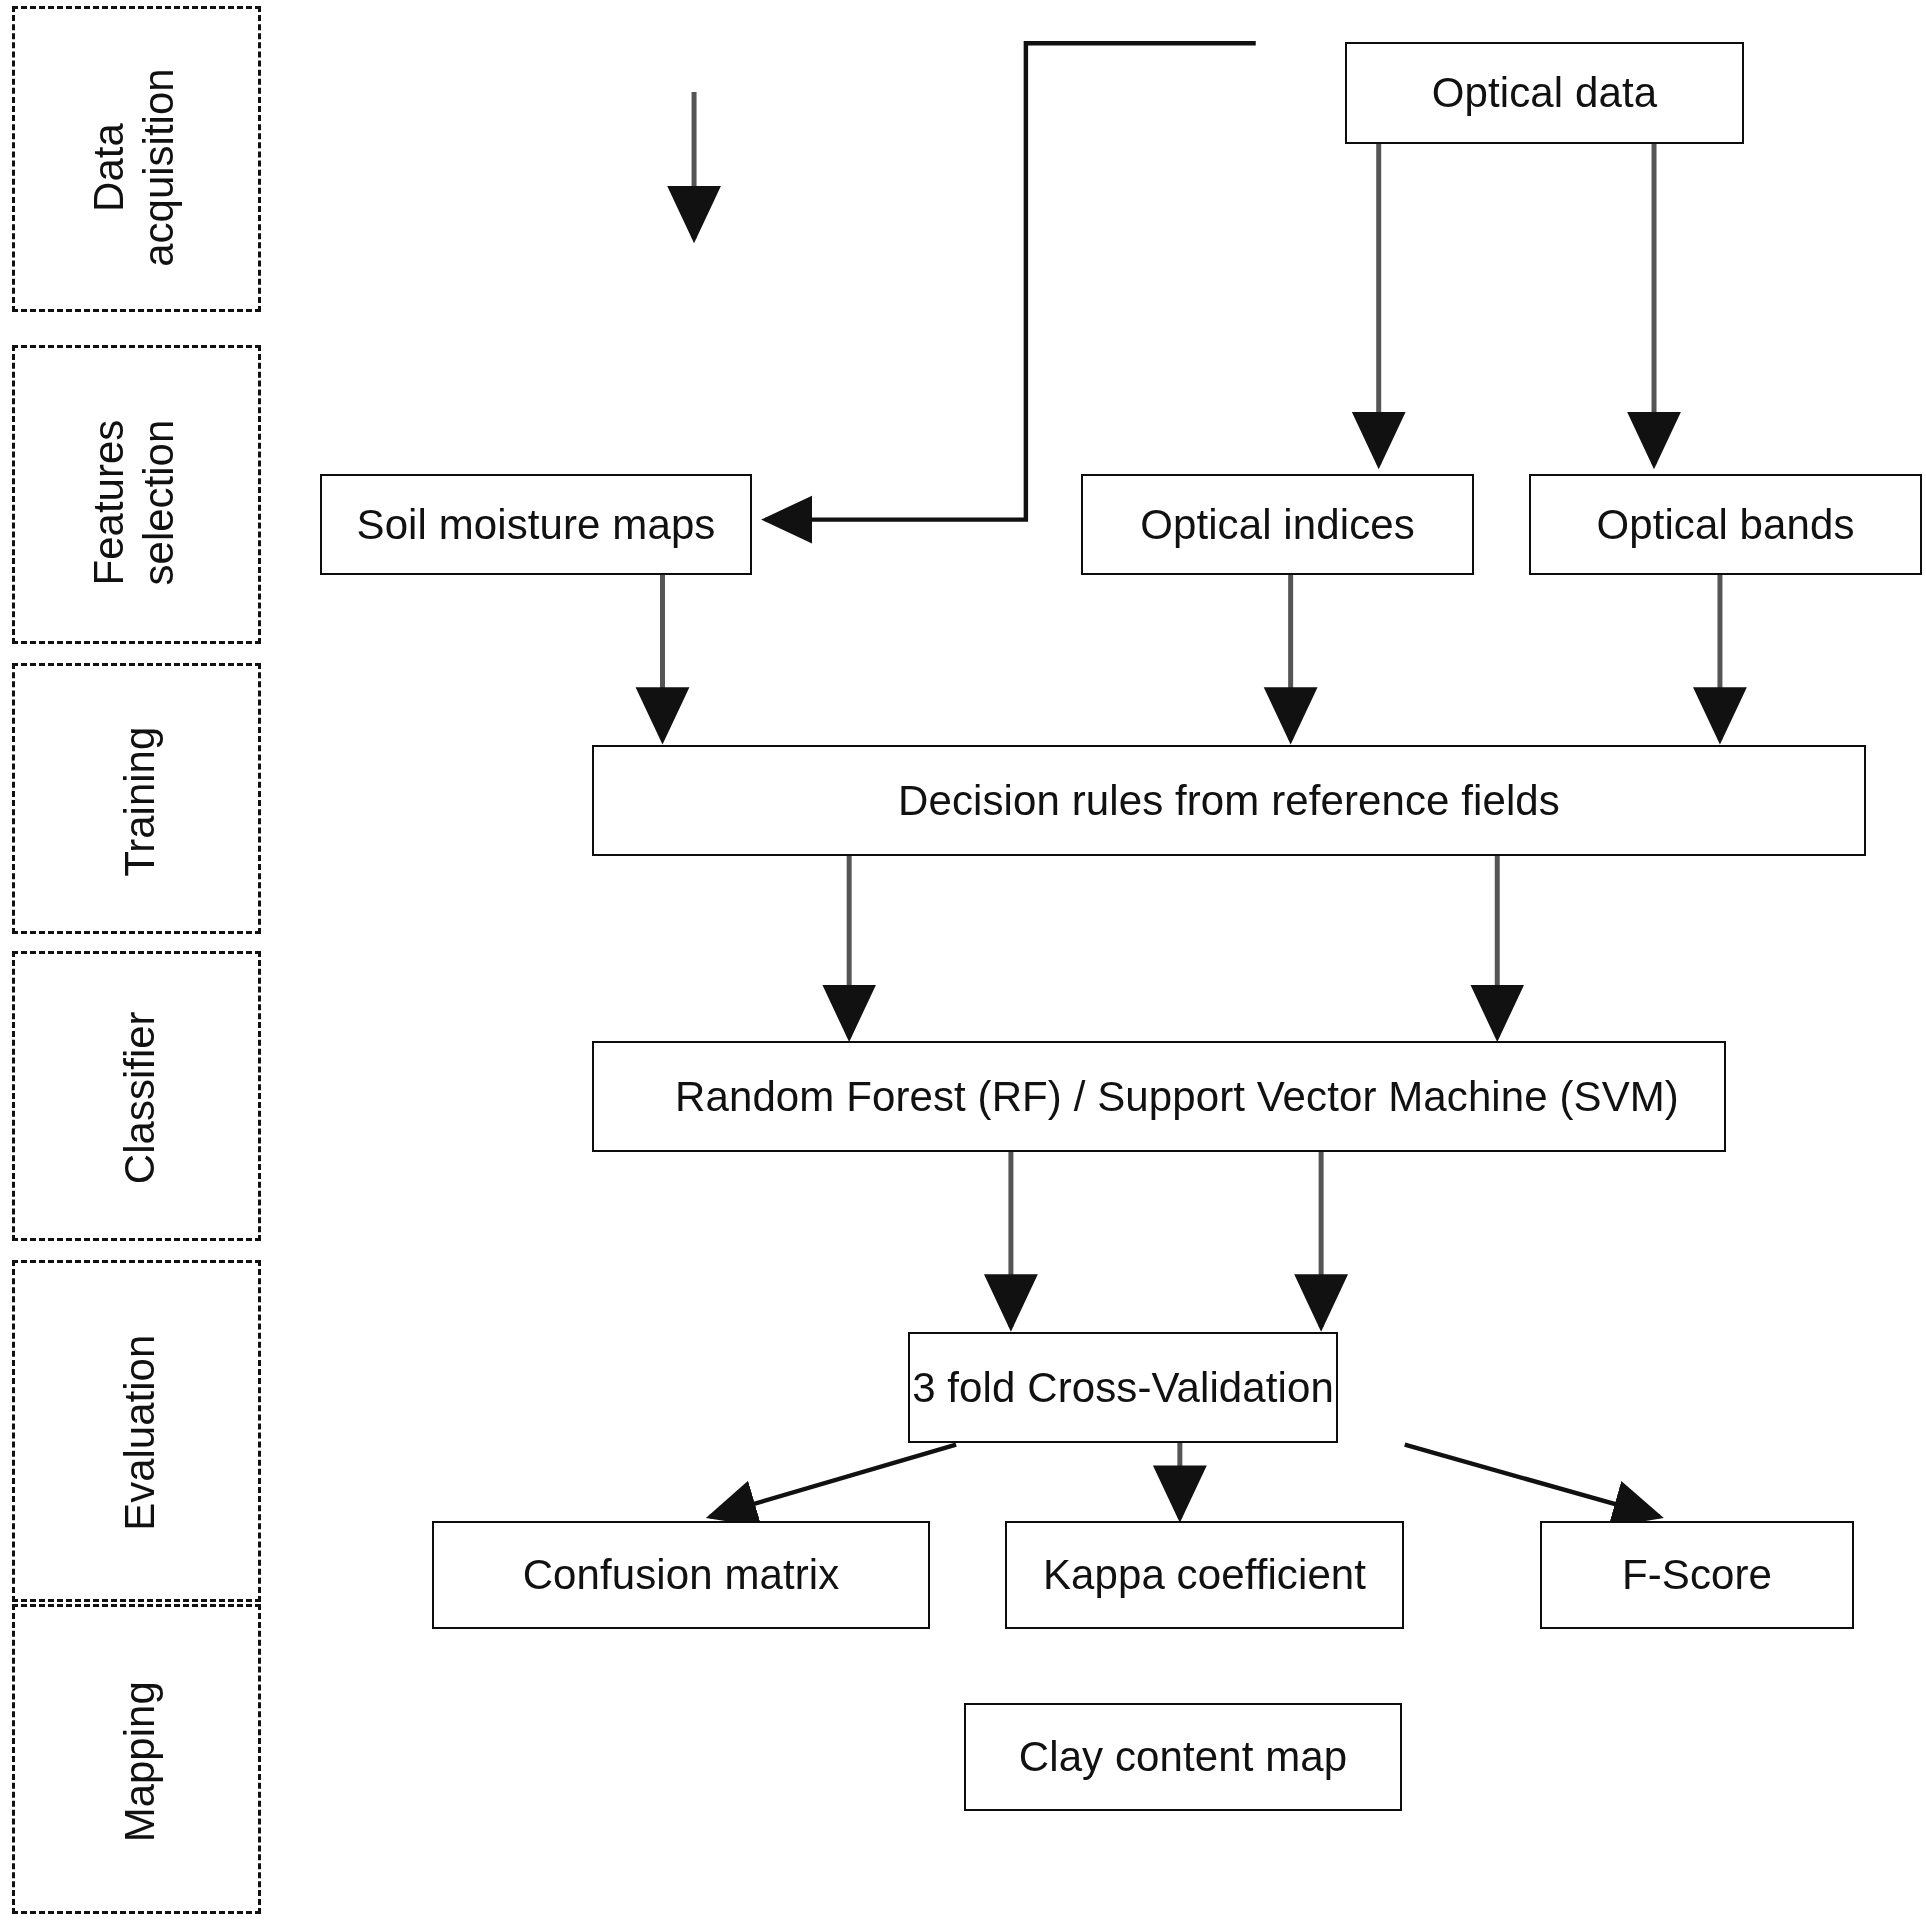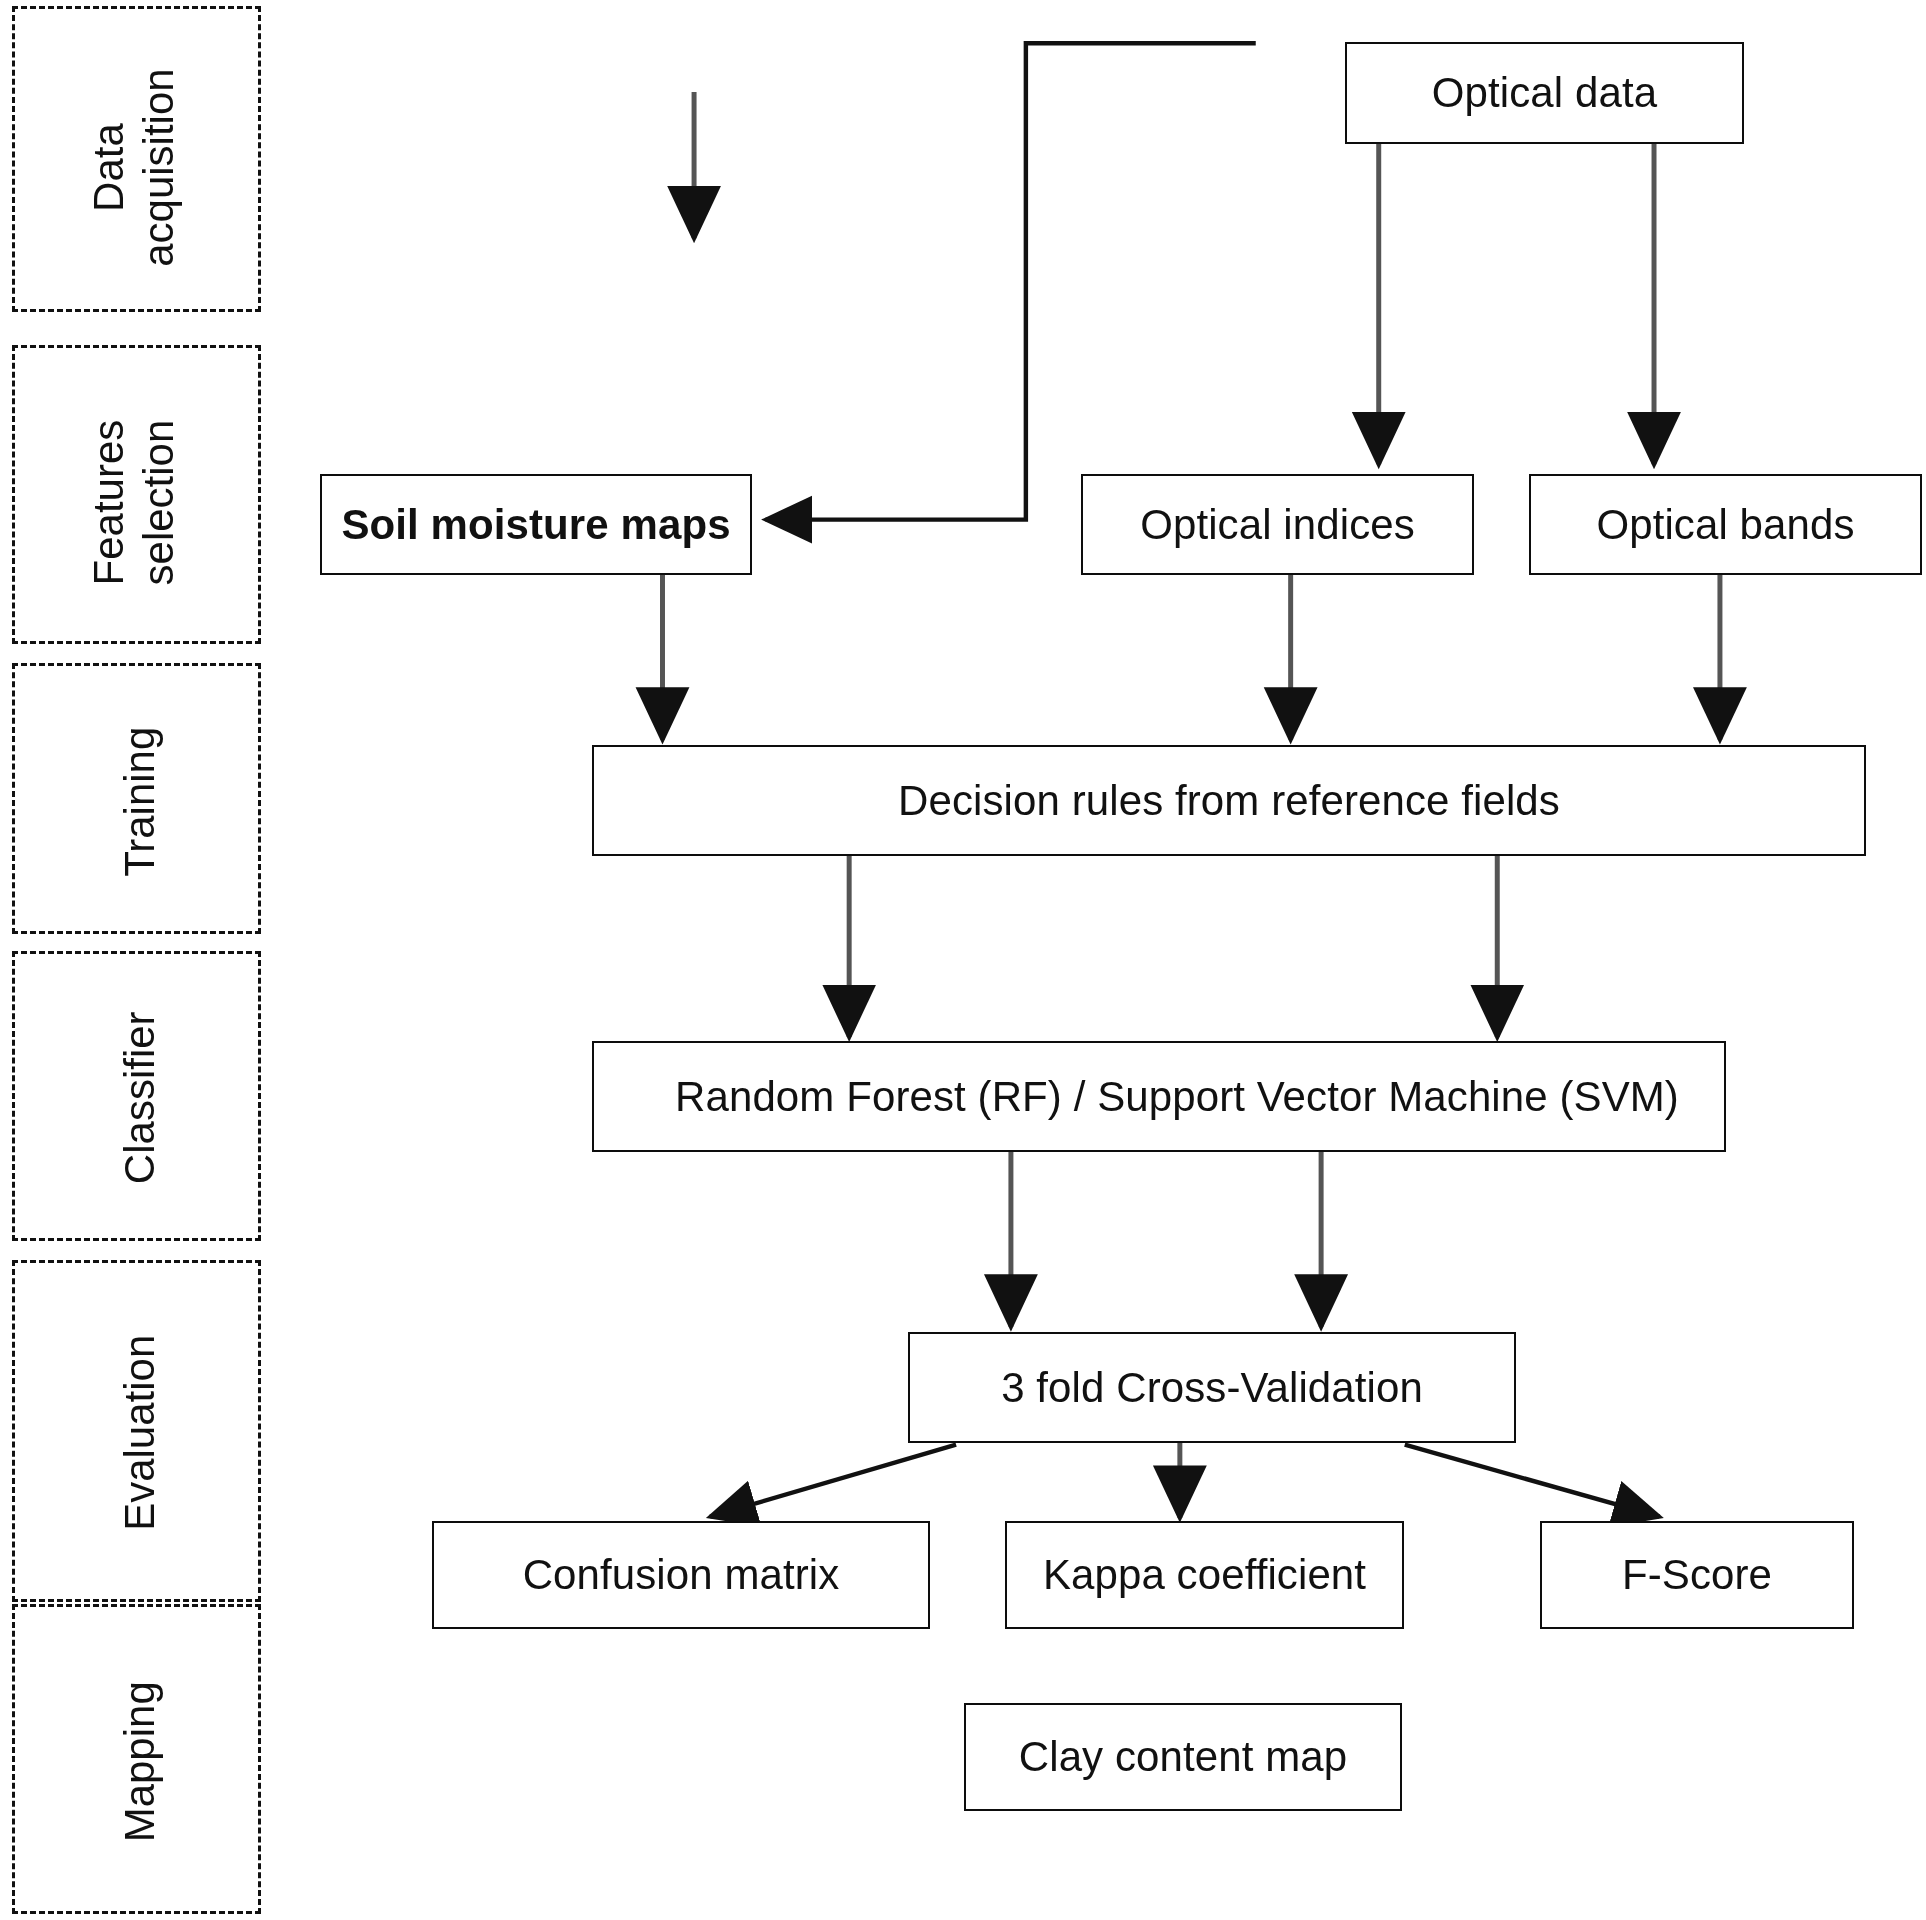--- a/index.html
+++ b/index.html
@@ -127,41 +127,41 @@
 
   <div class="stage-box" style="left:12.2px; top:1604px; width:249px; height:310px;">
     <div class="stage-label" style="left:-64px; top:130px; width:377px;">Mapping</div>
   </div>
 
 
   <div class="node" style="left:1345px; top:42px; width:399px; height:102px;">
     <span>Optical data</span>
   </div>
 
-  <div class="node" style="left:320px; top:474px; width:432px; height:101px;font-weight:bold;">
+  <div class="node" style="left:320px; top:474px; width:432px; height:101px;">
     <span>Soil moisture maps</span>
   </div>
 
   <div class="node" style="left:1081px; top:474px; width:393px; height:101px;">
     <span>Optical indices</span>
   </div>
 
   <div class="node" style="left:1529px; top:474px; width:393px; height:101px;">
     <span>Optical bands</span>
   </div>
 
   <div class="node" style="left:592px; top:745px; width:1274px; height:111px;">
     <span>Decision rules from reference fields</span>
   </div>
 
   <div class="node" style="left:592px; top:1041px; width:1134px; height:111px;padding-left:36px;">
     <span>Random Forest (RF) / Support Vector Machine (SVM)</span>
   </div>
 
-  <div class="node" style="left:908px; top:1332px; width:608px; height:111px;">
+  <div class="node" style="left:908px; top:1332px; width:430px; height:111px;">
     <span>3 fold Cross-Validation</span>
   </div>
 
   <div class="node" style="left:432px; top:1521px; width:498px; height:108px;">
     <span>Confusion matrix</span>
   </div>
 
   <div class="node" style="left:1005px; top:1521px; width:399px; height:108px;">
     <span>Kappa coefficient</span>
   </div>

